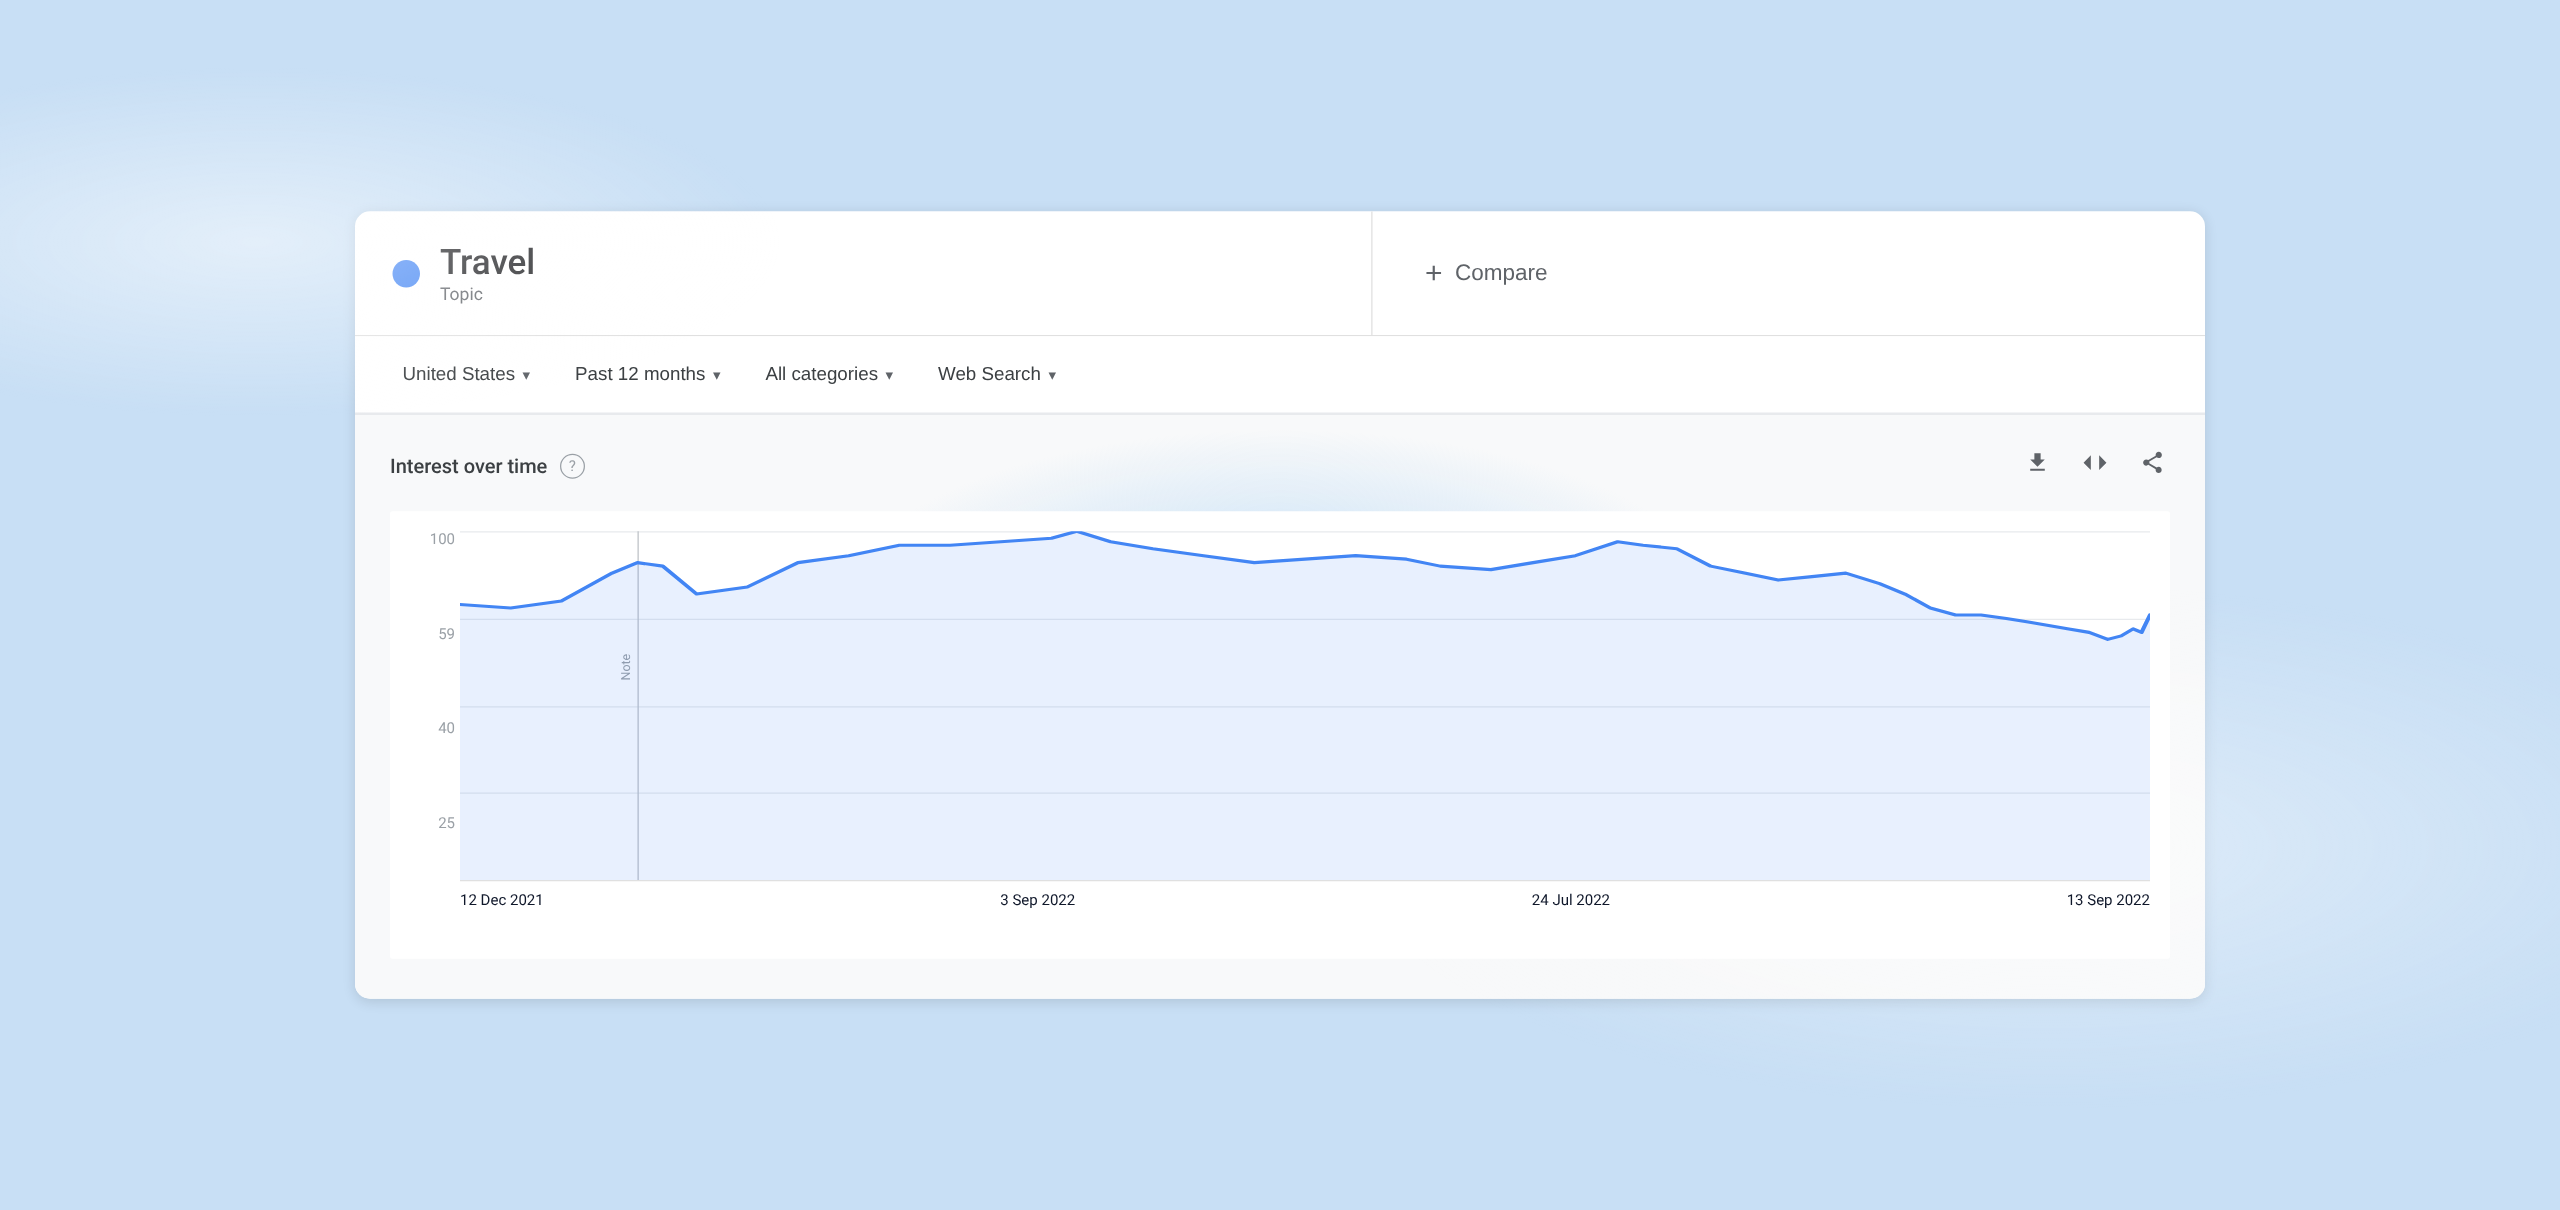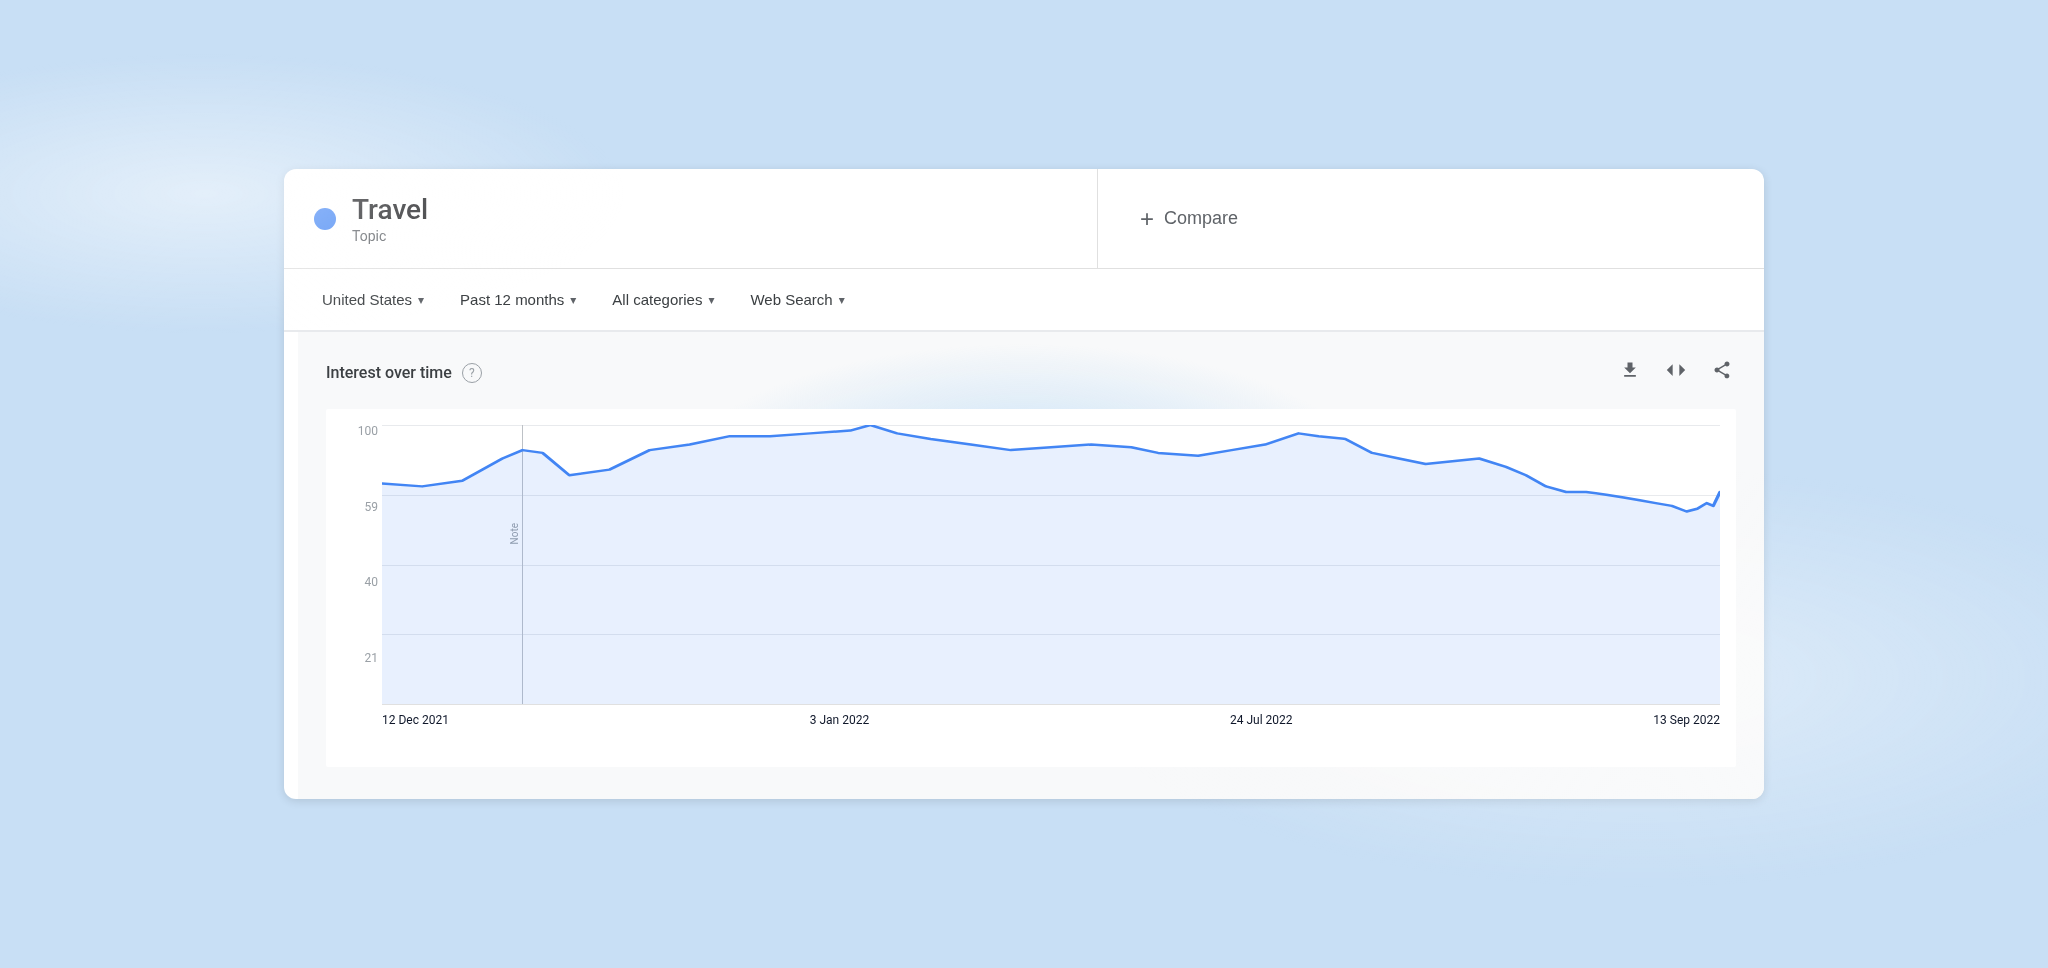--- a/index.html
+++ b/index.html
@@ -116,21 +116,20 @@
     }
     .chevron {
       font-size: 12px;
       color: #5f6368;
     }
 
     
     .chart-section {
       background: #f8f9fa;
       padding: 24px 28px 32px 28px;
-      margin-left: 14px;
     }
     .chart-header {
       display: flex;
       align-items: center;
       justify-content: space-between;
       margin-bottom: 20px;
     }
     .chart-title-row {
       display: flex;
       align-items: center;
@@ -294,21 +293,21 @@
         </button>
       </div>
     </div>
 
     <div class="chart-container">
 
       <div class="y-axis-labels">
         <span class="y-label">100</span>
         <span class="y-label">59</span>
         <span class="y-label">40</span>
-        <span class="y-label">21</span>
+        <span class="y-label">25</span>
         <span class="y-label"></span>
       </div>
 
       <div class="chart-grid">
 
         <div class="grid-line" style="top: 0%"></div>
         <div class="grid-line" style="top: 25%"></div>
         <div class="grid-line" style="top: 50%"></div>
         <div class="grid-line" style="top: 75%"></div>
 
@@ -324,19 +323,19 @@
         ">Note</span>
 
         <svg class="chart-svg" id="chart-svg" viewBox="0 0 1000 280" preserveAspectRatio="none">
         <path d="M 0,58.79999999999998 L 30,61.599999999999994 L 60,56 L 90,33.599999999999994 L 105,25.19999999999999 L 120,28 L 140,50.400000000000006 L 170,44.80000000000001 L 200,25.19999999999999 L 230,19.599999999999966 L 260,11.199999999999989 L 290,11.199999999999989 L 320,8.400000000000034 L 350,5.600000000000023 L 365,0 L 385,8.400000000000034 L 410,14 L 440,19.599999999999966 L 470,25.19999999999999 L 500,22.399999999999977 L 530,19.599999999999966 L 560,22.399999999999977 L 580,28 L 610,30.799999999999983 L 635,25.19999999999999 L 660,19.599999999999966 L 685,8.400000000000034 L 700,11.199999999999989 L 720,14 L 740,28 L 760,33.599999999999994 L 780,39.20000000000002 L 800,36.400000000000006 L 820,33.599999999999994 L 840,42 L 855,50.400000000000006 L 870,61.599999999999994 L 885,67.19999999999999 L 900,67.19999999999999 L 915,70 L 928,72.80000000000001 L 940,75.6 L 952,78.4 L 964,81.20000000000002 L 975,86.80000000000001 L 983,84 L 990,78.4 L 995,81.20000000000002 L 1000,67.19999999999999 L 1000,280 L 0,280 Z" fill="rgba(66,133,244,0.12)" stroke="none"></path>
             <path d="M 0,58.79999999999998 L 30,61.599999999999994 L 60,56 L 90,33.599999999999994 L 105,25.19999999999999 L 120,28 L 140,50.400000000000006 L 170,44.80000000000001 L 200,25.19999999999999 L 230,19.599999999999966 L 260,11.199999999999989 L 290,11.199999999999989 L 320,8.400000000000034 L 350,5.600000000000023 L 365,0 L 385,8.400000000000034 L 410,14 L 440,19.599999999999966 L 470,25.19999999999999 L 500,22.399999999999977 L 530,19.599999999999966 L 560,22.399999999999977 L 580,28 L 610,30.799999999999983 L 635,25.19999999999999 L 660,19.599999999999966 L 685,8.400000000000034 L 700,11.199999999999989 L 720,14 L 740,28 L 760,33.599999999999994 L 780,39.20000000000002 L 800,36.400000000000006 L 820,33.599999999999994 L 840,42 L 855,50.400000000000006 L 870,61.599999999999994 L 885,67.19999999999999 L 900,67.19999999999999 L 915,70 L 928,72.80000000000001 L 940,75.6 L 952,78.4 L 964,81.20000000000002 L 975,86.80000000000001 L 983,84 L 990,78.4 L 995,81.20000000000002 L 1000,67.19999999999999" fill="none" stroke="#4285f4" stroke-width="2.5" stroke-linejoin="round" stroke-linecap="round"></path>
           </svg>
       </div>
 
       <div class="x-axis-labels">
         <span class="x-label">12 Dec 2021</span>
-        <span class="x-label">3 Jan 2022</span>
+        <span class="x-label">3 Sep 2022</span>
         <span class="x-label">24 Jul 2022</span>
         <span class="x-label">13 Sep 2022</span>
       </div>
     </div>
   </div>
 </div>
 
 </body></html>

